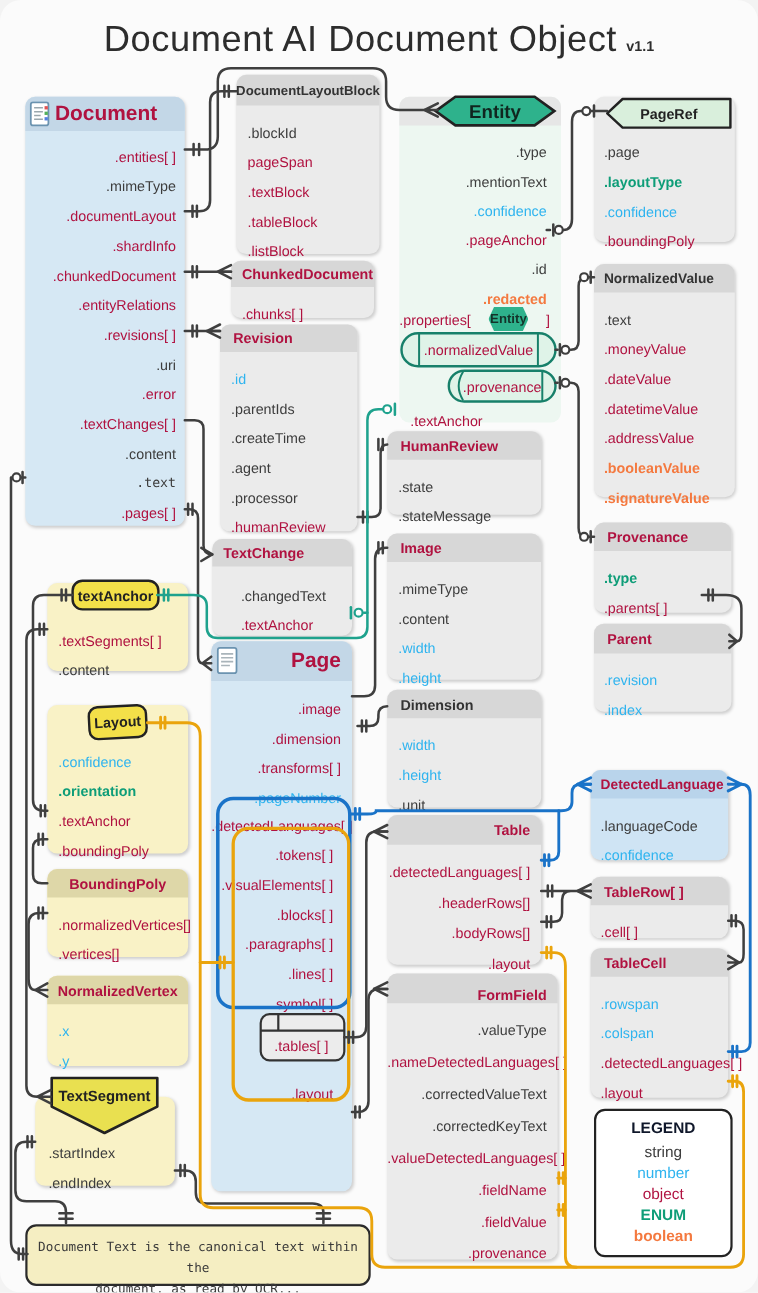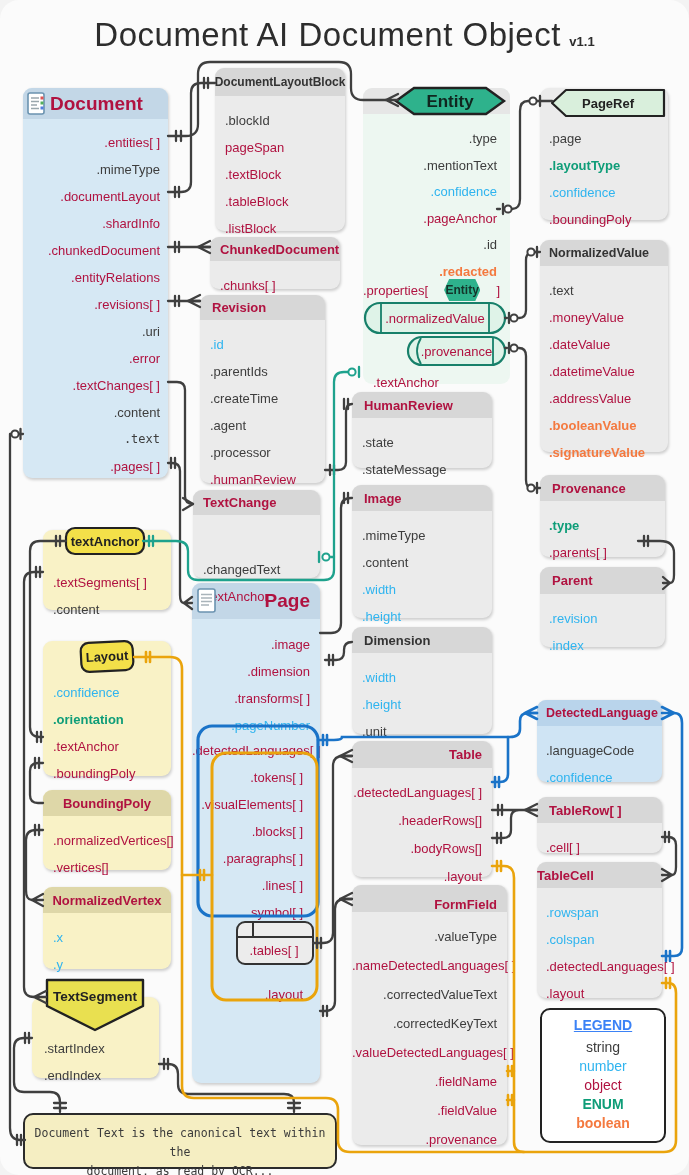--- a/index.html
+++ b/index.html
@@ -32,21 +32,21 @@
   .ln{stroke:#3f3f3f;fill:none;stroke-width:2.3;stroke-linecap:round;stroke-linejoin:round}
   .tl{stroke:#1ea28d;fill:none;stroke-width:2.3;stroke-linecap:round}
   .bl{stroke:#1a73c8;fill:none;stroke-width:2.6;stroke-linecap:round}
   .or{stroke:#eaa40c;fill:none;stroke-width:2.6;stroke-linecap:round}
   .cir{fill:#ffffff}
   .olabel{position:absolute;z-index:6;display:flex;align-items:center;justify-content:center;font-weight:bold;white-space:nowrap;box-sizing:border-box;}
   .props-row{position:absolute;z-index:6;display:flex;align-items:center;justify-content:flex-end;gap:16px;box-sizing:border-box;font-size:13px;color:#b01240;}
   .mini-hex{display:inline-flex;align-items:center;justify-content:center;width:60px;height:22px;
     clip-path:polygon(14% 0,86% 0,100% 50%,86% 100%,14% 100%,0 50%);background:#2eb28c;color:#14332a;font-size:12px;font-weight:bold;}
   .legend{position:absolute;z-index:4;background:#fff;border:2.5px solid #222;border-radius:10px;text-align:center;box-sizing:border-box;padding-top:7px;}
-  .legend .lg-title{font-weight:bold;text-decoration:underline;font-size:14px;color:#3b82f6;height:21px;}
+  .legend .lg-title{font-weight:bold;font-size:14px;color:#0f172a;height:21px;}
   .legend .field{height:19px;line-height:19px;font-size:14px;text-align:center;}
   .note{position:absolute;z-index:4;background:#f5eec2;border:2.5px solid #2b2b2b;border-radius:10px;box-sizing:border-box;
     font-family:"DejaVu Sans Mono",monospace;font-size:11.5px;color:#3a3a3a;text-align:center;padding-top:9px;line-height:1.65;}
 </style>
 </head>
 <body>
 
 <div class="canvas">
 
   <div class="title-wrap">
@@ -110,21 +110,21 @@
       <div class="field string">.parentIds</div>
       <div class="field string">.createTime</div>
       <div class="field string">.agent</div>
       <div class="field string">.processor</div>
       <div class="field object">.humanReview</div>
     </div>
 
   <div class="box bg-gray" style="left:193px;top:490px;width:127px;height:88px"></div>
   <div class="band bd-gray" style="left:193px;top:490px;width:127px;height:25px"></div>
   <div class="hdr t-red" style="left:193px;top:490px;width:127px;height:25px;padding-left:10px">TextChange</div>
-  <div class="fields" style="left:193px;top:545px;width:127px;padding-left:10px">
+  <div class="fields" style="left:193px;top:517px;width:127px;padding-left:26px">
       <div class="field string">.changedText</div>
       <div class="field object">.textAnchor</div>
     </div>
 
   <div class="box bg-green" style="left:363px;top:88px;width:147px;height:296px;box-shadow:none"></div>
   <div class="band" style="left:363px;top:88px;width:147px;height:26px;background:#e6e6e6"></div>
   <div class="fields align-r rows-265" style="left:363px;top:115px;width:147px;padding-right:13px">
       <div class="field string">.type</div>
       <div class="field string">.mentionText</div>
       <div class="field number">.confidence</div>
@@ -272,21 +272,21 @@
 
   <div class="box bg-gray" style="left:537px;top:797px;width:125px;height:56px"></div>
   <div class="band bd-gray" style="left:537px;top:797px;width:125px;height:26px"></div>
   <div class="hdr t-red" style="left:537px;top:797px;width:125px;height:26px;padding-left:12px">TableRow[ ]</div>
   <div class="fields" style="left:537px;top:823px;width:125px;padding-left:9px">
       <div class="field object">.cell[ ]</div>
     </div>
 
   <div class="box bg-gray" style="left:537px;top:862px;width:125px;height:136px"></div>
   <div class="band bd-gray" style="left:537px;top:862px;width:125px;height:26px"></div>
-  <div class="hdr t-red" style="left:537px;top:862px;width:125px;height:26px;padding-left:0">TableCell</div>
+  <div class="hdr t-red" style="left:537px;top:862px;width:125px;height:26px;padding-left:12px">TableCell</div>
   <div class="fields" style="left:537px;top:888px;width:125px;padding-left:9px">
       <div class="field number">.rowspan</div>
       <div class="field number">.colspan</div>
       <div class="field object">.detectedLanguages[ ]</div>
       <div class="field object">.layout</div>
     </div>
 
   <div class="box bg-yellow" style="left:43px;top:530px;width:128px;height:80px"></div>
   <div class="fields" style="left:43px;top:558px;width:128px;padding-left:10px">
       <div class="field object">.textSegments[ ]</div>

